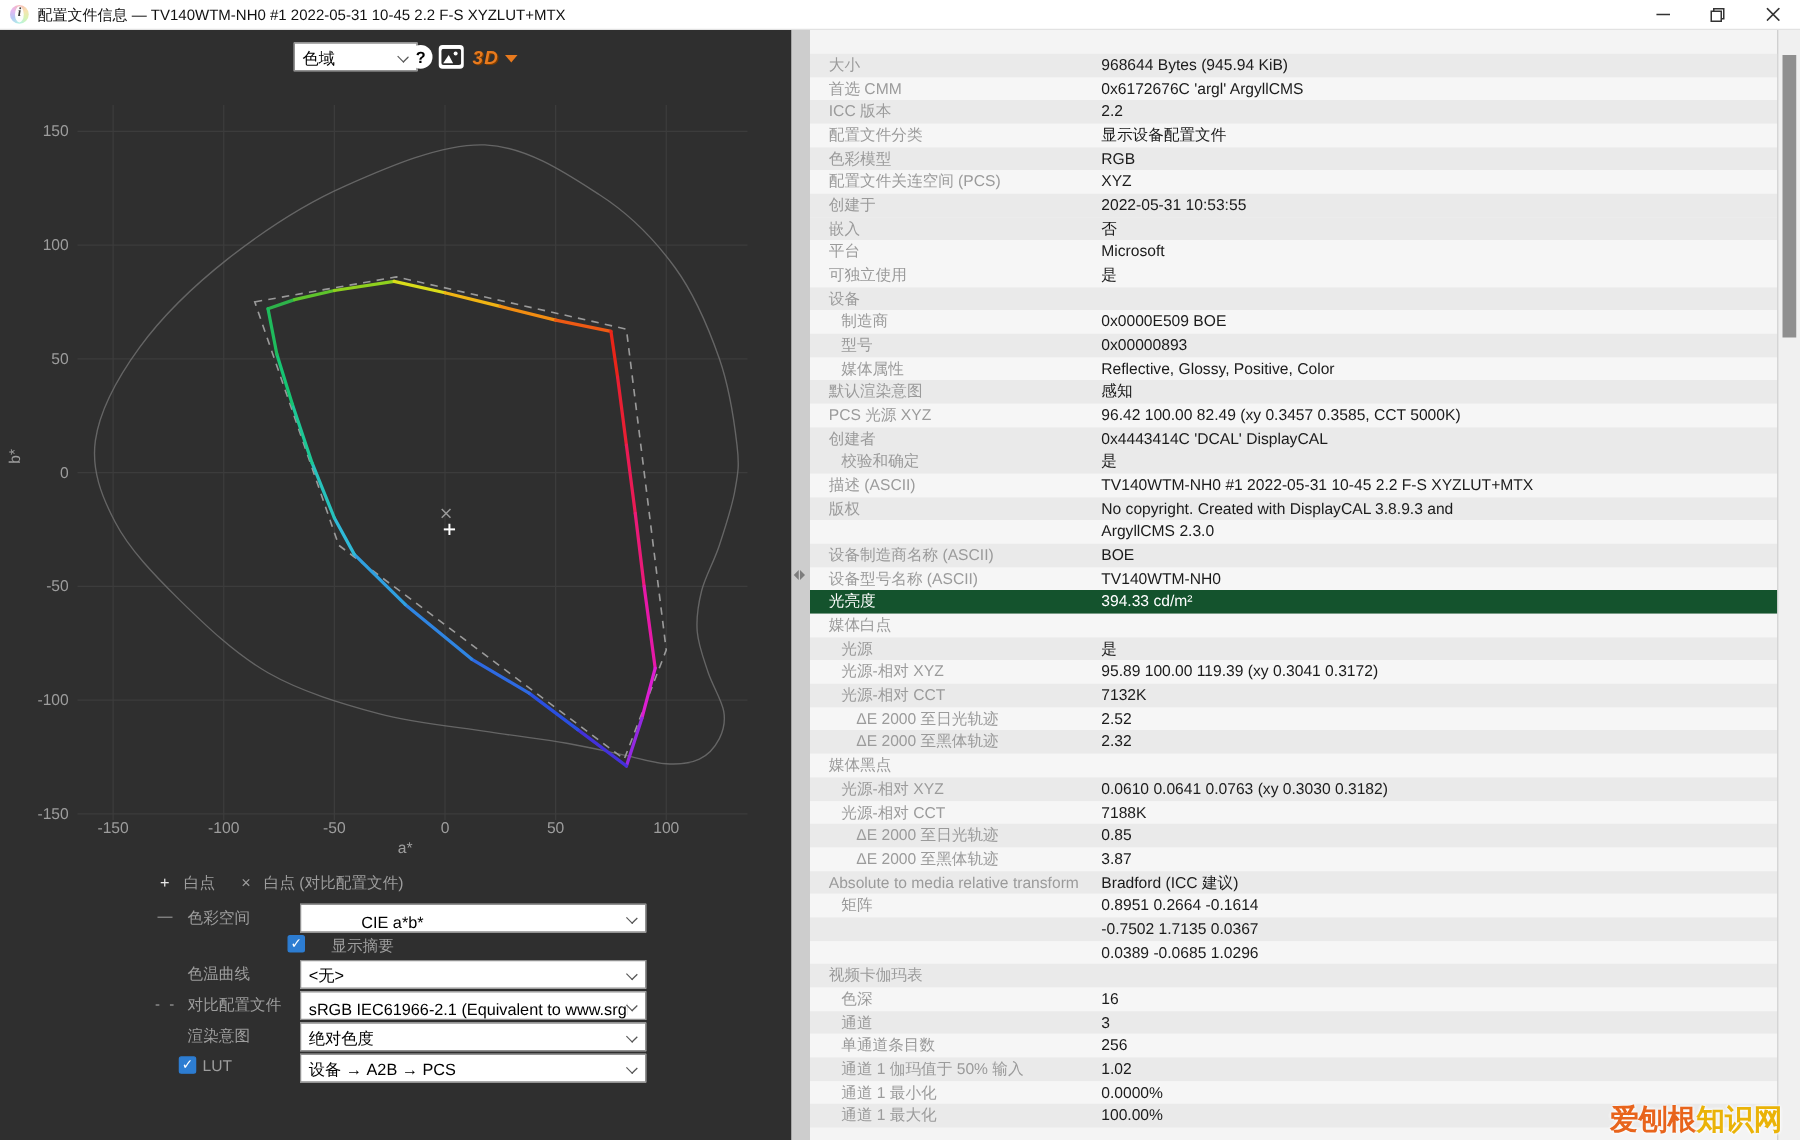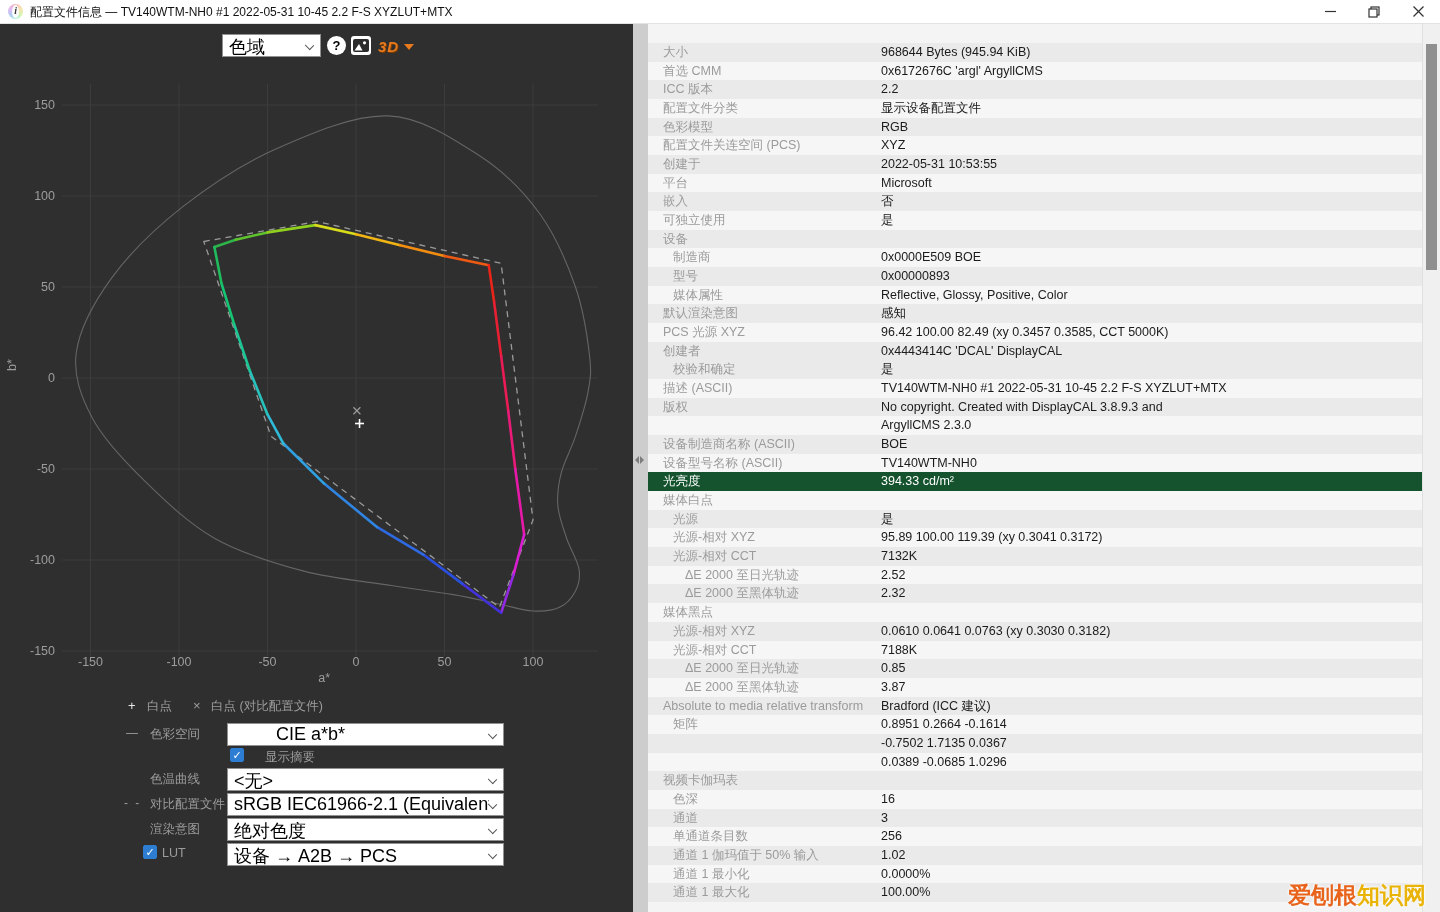--- a/index.html
+++ b/index.html
@@ -21,22 +21,22 @@
 
   
   #left-panel { position:absolute; left:0; top:24px; width:633px; height:888px; background:#2f2f2f; }
   #splitter { position:absolute; left:633px; top:24px; width:15px; height:888px; background:#cdcdcd; }
   #splitter-handle { position:absolute; left:2px; top:432px; display:flex; gap:1px; }
   .spl-arrow { width:0; height:0; border-top:4px solid transparent; border-bottom:4px solid transparent; }
   .spl-left { border-right:4px solid #7d7d7d; } .spl-right { border-left:4px solid #7d7d7d; }
 
   
   #toolbar { position:absolute; left:0; top:8px; width:633px; height:28px; }
-  .ddl { background:#fff; border:1px solid #919191; height:23px; display:flex; align-items:flex-start;
-    padding:0 6px; font-size:18px; color:#000; position:relative; }
+  .ddl { background:#fff; border:1px solid #919191; height:23px; display:flex; align-items:flex-end;
+    padding:0 6px; font-size:13px; color:#000; position:relative;margin-left:13px; }
   .ddl .chev { position:absolute; right:7px; top:7px; width:7px; height:7px;
     border-right:1.4px solid #555; border-bottom:1.4px solid #555; transform:rotate(45deg) scale(1,0.9); }
   #gamut-select { position:absolute; left:222px; top:2px; width:99px; }
   #help-btn { position:absolute; left:327px; top:4px; width:19px; height:19px; border-radius:50%;
     background:#fff; color:#000; font-weight:bold; font-size:13px; text-align:center; line-height:19px; }
   #img-btn { position:absolute; left:351px; top:4px; width:20px; height:19px; background:#fff; border-radius:3px;
     display:flex; align-items:center; justify-content:center; }
   #threed-btn { position:absolute; left:378px; top:3px; height:22px; display:flex; align-items:center; gap:5px; }
   #threed-label { font:italic bold 15px "Liberation Sans",sans-serif; color:#e87a1e;
     text-shadow:1px 1px 0 #7a3c00; letter-spacing:1px; }
@@ -275,27 +275,27 @@
           <span class="tvalue">RGB</span>
         </div>
         <div class="trow odd">
           <span class="tlabel ind0">配置文件关连空间 (PCS)</span>
           <span class="tvalue">XYZ</span>
         </div>
         <div class="trow even">
           <span class="tlabel ind0">创建于</span>
           <span class="tvalue">2022-05-31 10:53:55</span>
         </div>
+        <div class="trow even">
+          <span class="tlabel ind0">嵌入</span>
+          <span class="tvalue">否</span>
+        </div>
         <div class="trow odd">
           <span class="tlabel ind0">平台</span>
           <span class="tvalue">Microsoft</span>
-        </div>
-        <div class="trow even">
-          <span class="tlabel ind0">嵌入</span>
-          <span class="tvalue">否</span>
         </div>
         <div class="trow odd">
           <span class="tlabel ind0">可独立使用</span>
           <span class="tvalue">是</span>
         </div>
         <div class="trow even">
           <span class="tlabel ind0">设备</span>
         </div>
         <div class="trow odd">
           <span class="tlabel ind1">制造商</span>

